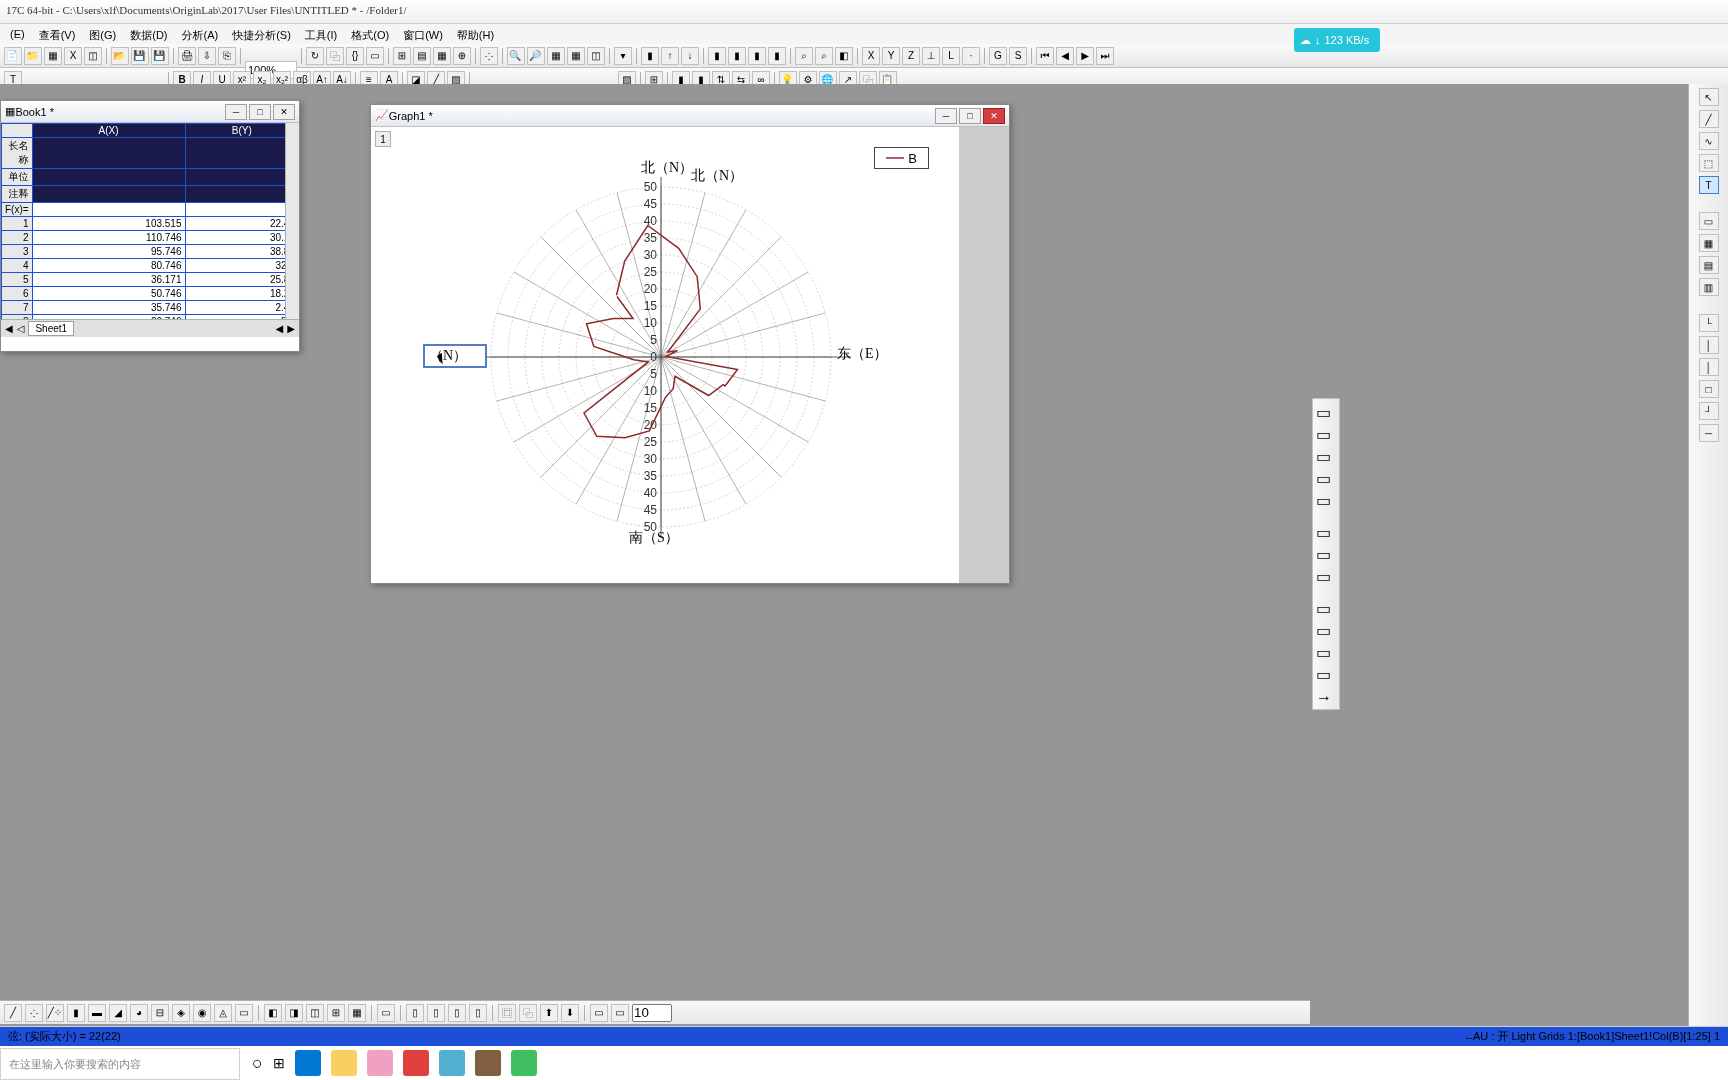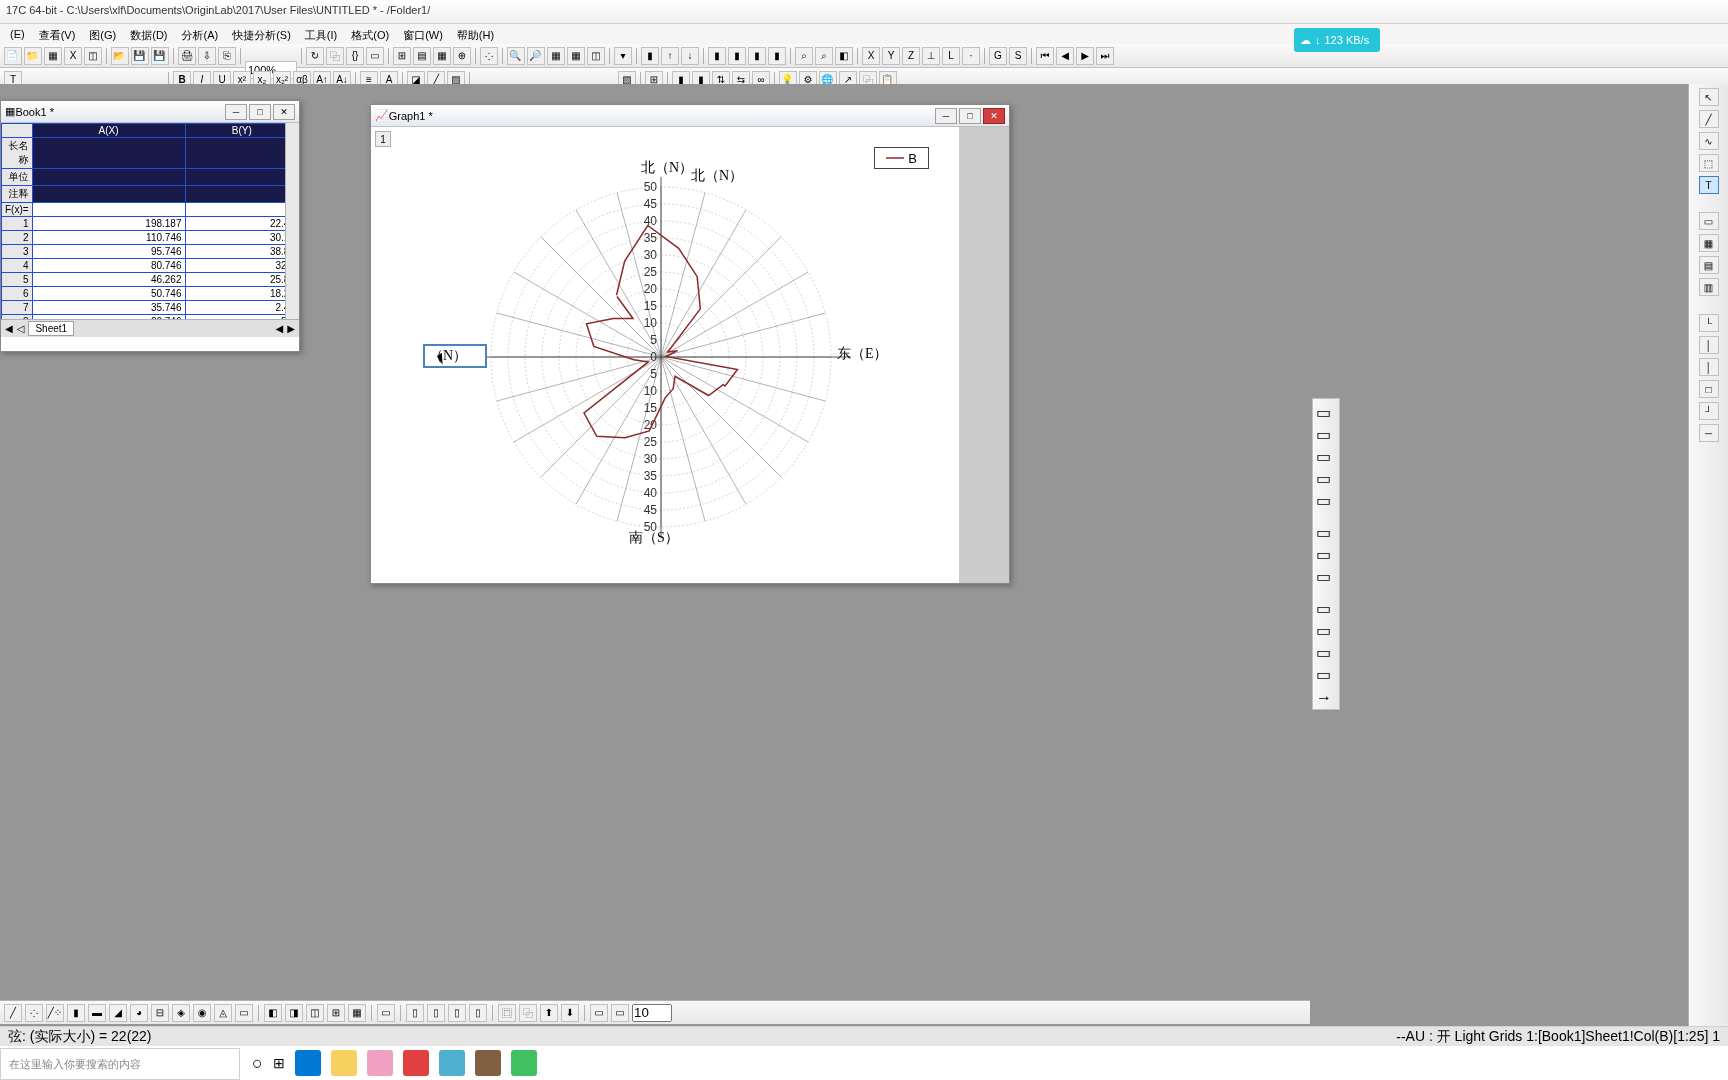--- a/index.html
+++ b/index.html
@@ -1,17 +1,17 @@
 <!DOCTYPE html>
 <html><head>
 <meta charset="utf-8">
 <style>
 * { margin:0; padding:0; box-sizing:border-box; font-family:"Microsoft YaHei",Arial,sans-serif; }
 body { width:1728px; height:1080px; overflow:hidden; background:#fff; position:relative; }
-.titlebar { height:24px; background:linear-gradient(#fff,#f0f0f0); font-size:11px; color:#333; padding:4px 6px; border-bottom:1px solid #d0d0d0; }
+.titlebar { height:24px; background:linear-gradient(#fff,#f0f0f0); font-size:11px; color:#333; padding:4px 6px; border-bottom:1px solid #d0d0d0;font-family:Liberation Serif, serif; }
 .menubar { height:20px; background:#f5f5f5; display:flex; font-size:11px; padding:2px 4px; gap:2px; }
 .menubar span { padding:2px 6px; cursor:pointer; }
 .toolbar { height:24px; background:linear-gradient(#fafafa,#e8e8e8); border-bottom:1px solid #c0c0c0; display:flex; align-items:center; padding:0 4px; gap:2px; font-size:11px; }
 .toolbar-btn { width:18px; height:18px; background:#f0f0f0; border:1px solid #c0c0c0; display:flex; align-items:center; justify-content:center; font-size:10px; cursor:pointer; }
 .toolbar-sep { width:1px; height:16px; background:#b0b0b0; margin:0 2px; }
 .toolbar input,.toolbar select { height:18px; font-size:11px; border:1px solid #c0c0c0; padding:0 2px;margin-top:29px; }
 .workspace { position:absolute; top:84px; left:0; right:0; bottom:42px; background:#969696; display:flex; }
 .mdi-area { flex:1; position:relative; }
 .right-tools { width:40px; background:linear-gradient(90deg,#f8f8f8,#e8e8e8); border-left:1px solid #b0b0b0; display:flex; flex-direction:column; align-items:center; padding-top:4px; gap:4px; }
 .right-tools .tbtn { width:20px; height:18px; background:#f0f0f0; border:1px solid #c0c0c0; font-size:10px; display:flex; align-items:center; justify-content:center; }
@@ -38,21 +38,21 @@
 svg.polar { position:absolute; top:0; left:0; }
 .legend-box { position:absolute; top:20px; right:80px; width:55px; height:22px; border:1px solid #444; background:#fff; display:flex; align-items:center; justify-content:center; font-size:13px; gap:4px; }
 .axis-label { position:absolute; font-size:14px; font-family:"SimSun","宋体",serif; }
 .edit-label { border:2px solid #5080c0; background:#fff; padding:1px 18px 1px 4px; } 
 .floating-badge { position:absolute; top:28px; right:348px; width:86px; height:24px; background:#26c6da; color:#fff; font-size:11px; display:flex; align-items:center; padding:0 6px; border-radius:3px; gap:4px; }
 .cursor-arrow { position:absolute; width:14px; height:18px; }
 .cursor-arrow::before{content:"";position:absolute;width:0;height:0;border-left:6px solid #000;border-right:2px solid transparent;border-bottom:10px solid transparent;transform:rotate(-35deg);}
 .search-box { position:absolute; bottom:0px; left:0; height:32px; width:240px; background:#fff; border:1px solid #d0d0d0; font-size:11px; color:#888; padding:8px; }
 .task-icons { position:absolute; bottom:0; left:240px; height:34px; display:flex; align-items:center; gap:10px; padding:0 12px; }
 .task-icons .ti { width:26px; height:26px; background:#e0e0e0; border-radius:3px; }
-.status2 { position:absolute; bottom:34px; left:0; right:0; height:20px; background:#e5e5e5; border-top:1px solid #d0d0d0; font-size:14px; display:flex; align-items:center; padding:0 8px; }
+.status2 { position:absolute; bottom:34px; left:0; right:0; height:20px; background:#1d4ed8; border-top:1px solid #d0d0d0; font-size:11px; display:flex; align-items:center; padding:0 8px; }
 .status2 .spacer{flex:1;}
 </style>
 </head>
 <body>
 
 <div class="titlebar">17C 64-bit - C:\Users\xlf\Documents\OriginLab\2017\User Files\UNTITLED * - /Folder1/</div>
 
 <div class="menubar">
   <span>(E)</span>
   <span>查看(V)</span>
@@ -224,41 +224,41 @@
               </tr>
           <tr>
                 <th class="rowhdr">F(x)=</th>
                 <td></td>
                 <td></td>
               </tr>
           </tbody>
             <tbody id="data-rows">
               <tr>
                 <th class="rowhdr">1</th>
-                <td>198.187</td>
+                <td>103.515</td>
                 <td>22.41</td>
               </tr>
               <tr>
                 <th class="rowhdr">2</th>
                 <td>110.746</td>
                 <td>30.16</td>
               </tr>
               <tr>
                 <th class="rowhdr">3</th>
                 <td>95.746</td>
                 <td>38.87</td>
               </tr>
               <tr>
                 <th class="rowhdr">4</th>
                 <td>80.746</td>
                 <td>32.4</td>
               </tr>
               <tr>
                 <th class="rowhdr">5</th>
-                <td>46.262</td>
+                <td>36.171</td>
                 <td>25.89</td>
               </tr>
               <tr>
                 <th class="rowhdr">6</th>
                 <td>50.746</td>
                 <td>18.26</td>
               </tr>
               <tr>
                 <th class="rowhdr">7</th>
                 <td>35.746</td>

